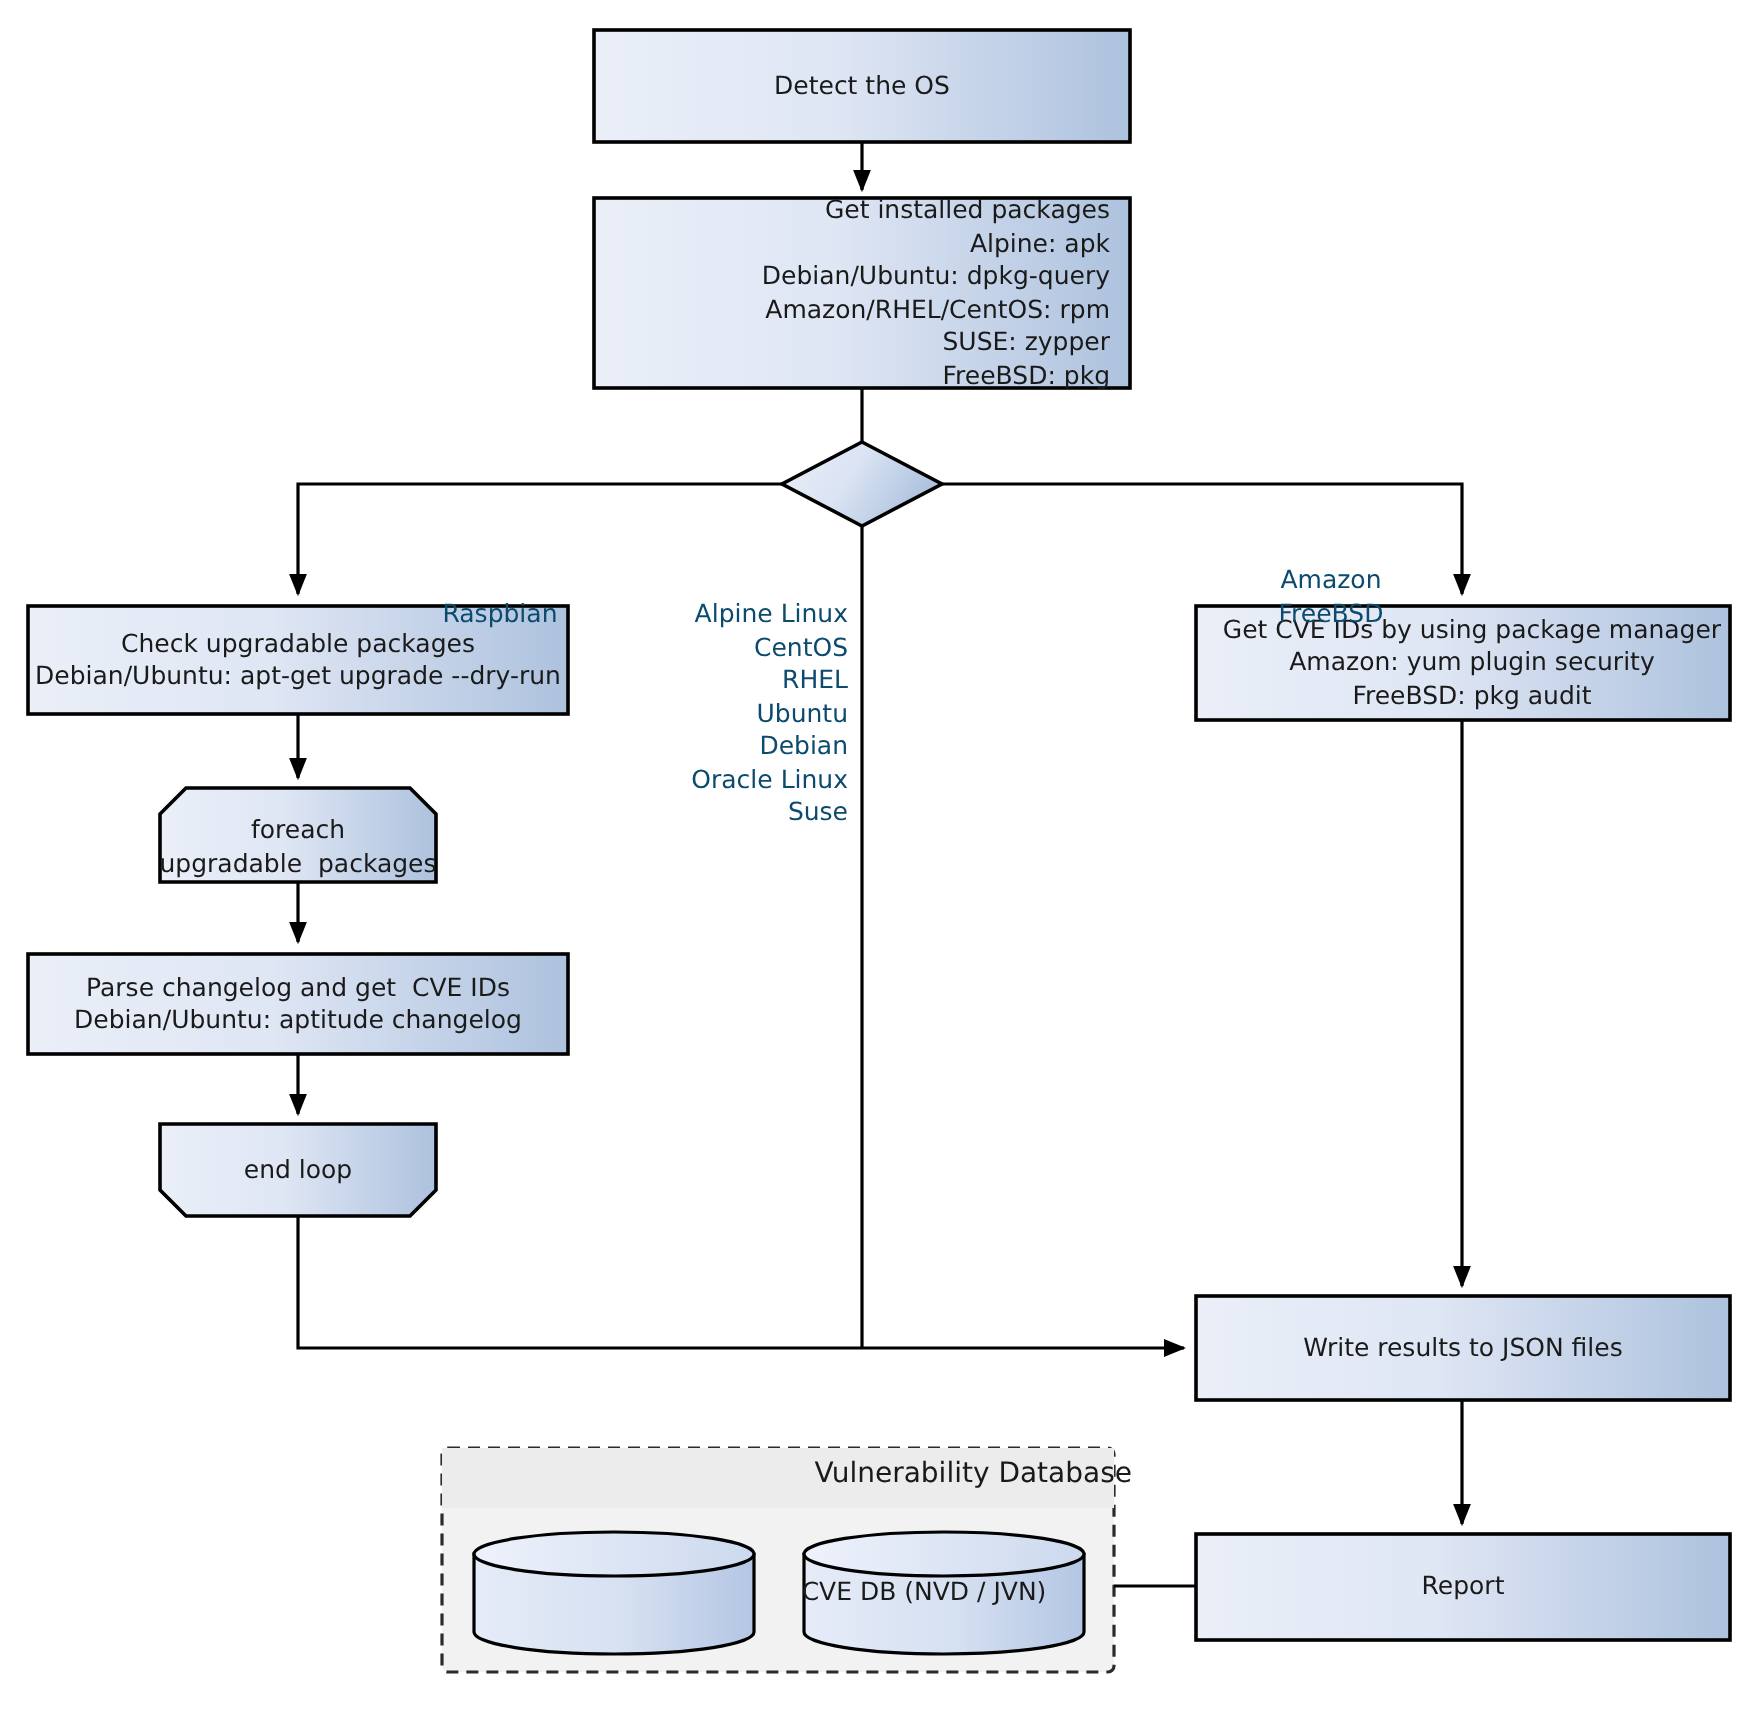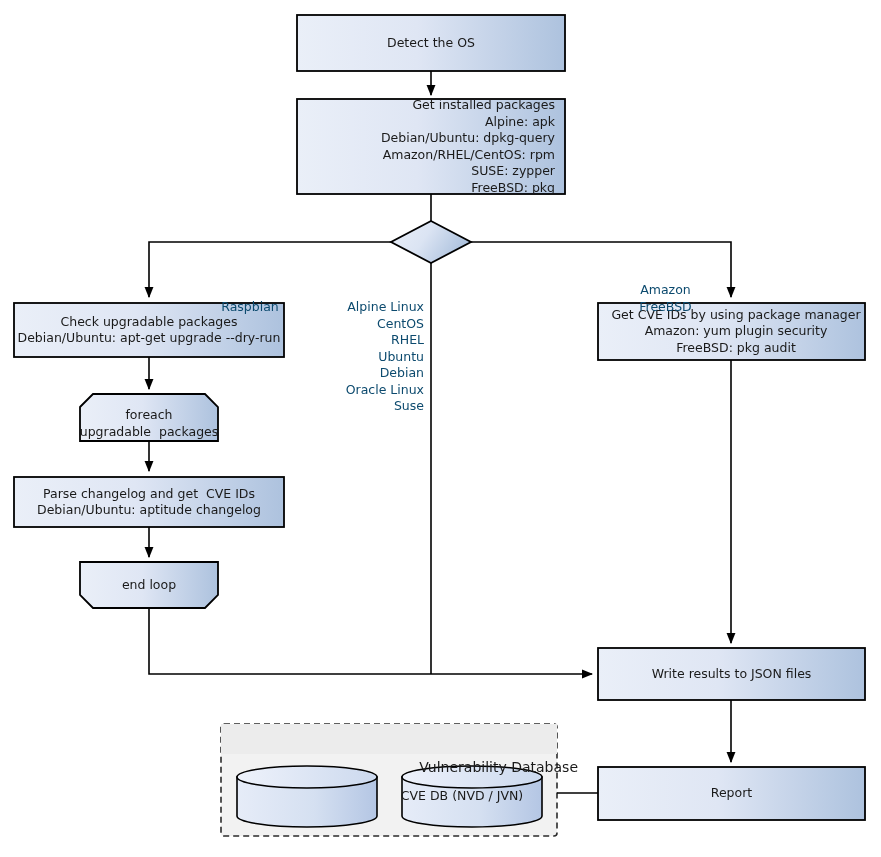--- a/index.html
+++ b/index.html
@@ -175,21 +175,21 @@
 Amazon: yum plugin security
 FreeBSD: pkg audit</div>
 
   <div class="node-label align-center" style="left:598px; top:648px; width:267px; height:52px;">Write results to JSON files</div>
 
   <div class="node-label align-center" style="left:598px; top:767px; width:267px; height:53px;">Report</div>
 
 
   <div class="node-label align-center" style="left:402px; top:777px; width:120px; height:39px;">CVE DB (NVD / JVN)</div>
 
-  <div class="group-title" style="left:221px; top:759px; width:345px;padding-left:12px;">Vulnerability Database</div>
+  <div class="group-title" style="left:221px; top:729px; width:345px;">Vulnerability Database</div>
 
   <div class="edge-label" style="left:150px; top:260px; width:200px; text-align:center;">Raspbian</div>
 
   <div class="edge-label" style="left:305px; top:260px; width:119px; text-align:right;">Alpine Linux
 CentOS
 RHEL
 Ubuntu
 Debian
 Oracle Linux
 Suse</div>

